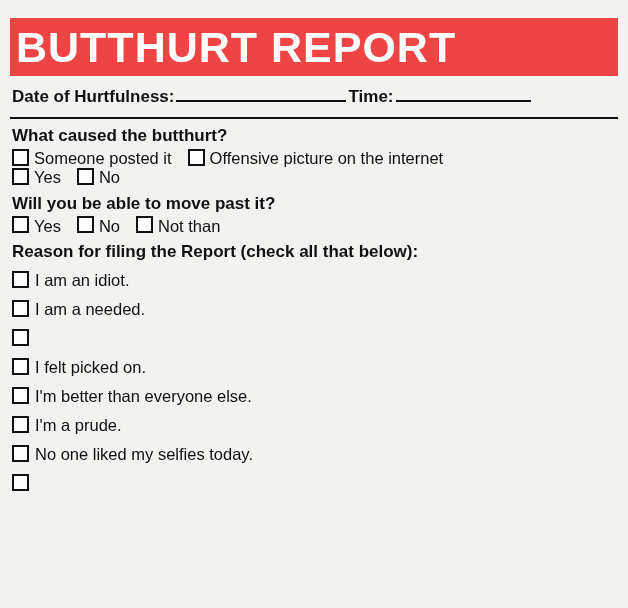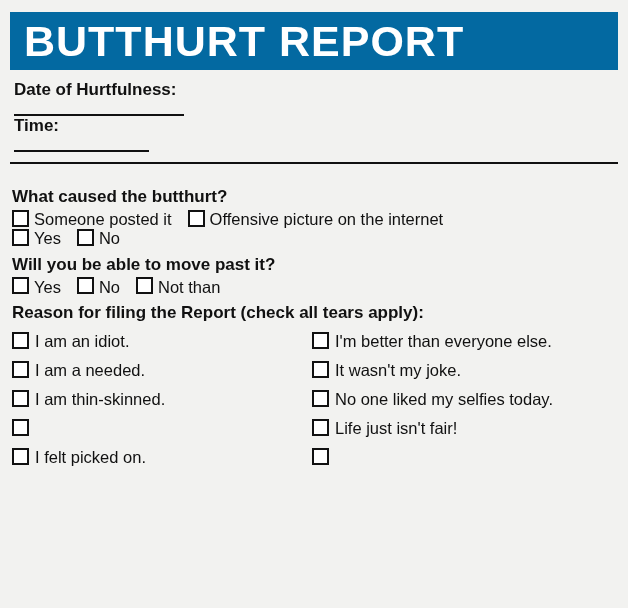--- a/index.html
+++ b/index.html
@@ -15,67 +15,67 @@
   }
   .sheet {
     position: relative;
     width: 628px;
     height: 608px;
     background: #f2f2f0;
     box-sizing: border-box;
     padding: 12px 10px 0 10px;
   }
   .title-bar {
-    background: #0369a1;
+    background: #ef4444;
     color: #ffffff;
     height: 58px;
     display: flex;
     align-items: center;
-    padding: 0 14px;
+    padding: 0 6px;
     box-sizing: border-box;
     margin-bottom: 10px;
+    margin-top: 6px;
   }
   .title-bar .title {
     font-size: 43px;
     font-weight: bold;
     letter-spacing: 1px;
     line-height: 1;
     white-space: nowrap;
     font-family: "Liberation Sans", sans-serif;
   }
   .datetime-row {
     display: flex;
     align-items: baseline;
     font-size: 17px;
     font-weight: bold;
     color: #111;
     margin: 6px 0 2px 2px;
     white-space: nowrap;
-    flex-direction: column;
   }
   .datetime-row .blank {
     display: inline-block;
     border-bottom: 2px solid #111;
     margin: 0 2px;
     height: 14px;
   }
   .blank-date { width: 170px; }
   .blank-time { width: 135px; }
 
   .hr-line {
     border: none;
     border-top: 2px solid #111;
     margin: 10px 0 8px 0;
   }
 
   .q {
     font-size: 17px;
     font-weight: bold;
     color: #111;
-    margin: 24px 0 3px 2px;
+    margin: 8px 0 3px 2px;
     line-height: 1.1;
   }
   .q.small-gap { margin-top: 10px; }
 
   .opts {
     display: flex;
     align-items: center;
     margin-left: 2px;
     margin-bottom: 2px;
   }
@@ -95,20 +95,21 @@
     box-sizing: border-box;
     margin-right: 5px;
     flex: 0 0 auto;
   }
   .opt-label { line-height: 1; position: relative; top: 1px; }
 
   .two-col {
     display: flex;
     margin-left: 2px;
     margin-top: 2px;
+    flex-direction: column;
   }
   .col {
     display: flex;
     flex-direction: column;
   }
   .col-left { width: 300px; }
   .col-right { width: 300px; justify-content: center; }
   .row-item {
     display: flex;
     align-items: center;
@@ -169,59 +170,51 @@
     <div class="opt">
       <span class="box"></span>
       <span class="opt-label">No</span>
     </div>
     <div class="opt">
       <span class="box"></span>
       <span class="opt-label">Not than</span>
     </div>
   </div>
 
-  <div class="q small-gap">Reason for filing the Report (check all tears apply):</div>
+  <div class="q small-gap">Reason for filing the Report (check all that below):</div>
   <div class="two-col">
     <div class="col col-left">
       <div class="row-item">
         <span class="box"></span>
         <span class="opt-label">I am an idiot.</span>
       </div>
       <div class="row-item">
         <span class="box"></span>
         <span class="opt-label">I am a needed.</span>
       </div>
       <div class="row-item">
         <span class="box"></span>
-        <span class="opt-label">I am thin-skinned.</span>
-      </div>
-      <div class="row-item">
-        <span class="box"></span>
       </div>
       <div class="row-item">
         <span class="box"></span>
         <span class="opt-label">I felt picked on.</span>
       </div>
     </div>
     <div class="col col-right">
       <div class="row-item">
         <span class="box"></span>
         <span class="opt-label">I'm better than everyone else.</span>
       </div>
       <div class="row-item">
         <span class="box"></span>
-        <span class="opt-label">It wasn't my joke.</span>
+        <span class="opt-label">I'm a prude.</span>
       </div>
       <div class="row-item">
         <span class="box"></span>
         <span class="opt-label">No one liked my selfies today.</span>
       </div>
       <div class="row-item">
         <span class="box"></span>
-        <span class="opt-label">Life just isn't fair!</span>
-      </div>
-      <div class="row-item">
-        <span class="box"></span>
       </div>
     </div>
   </div>
 
 </div>
 
 </body></html>

